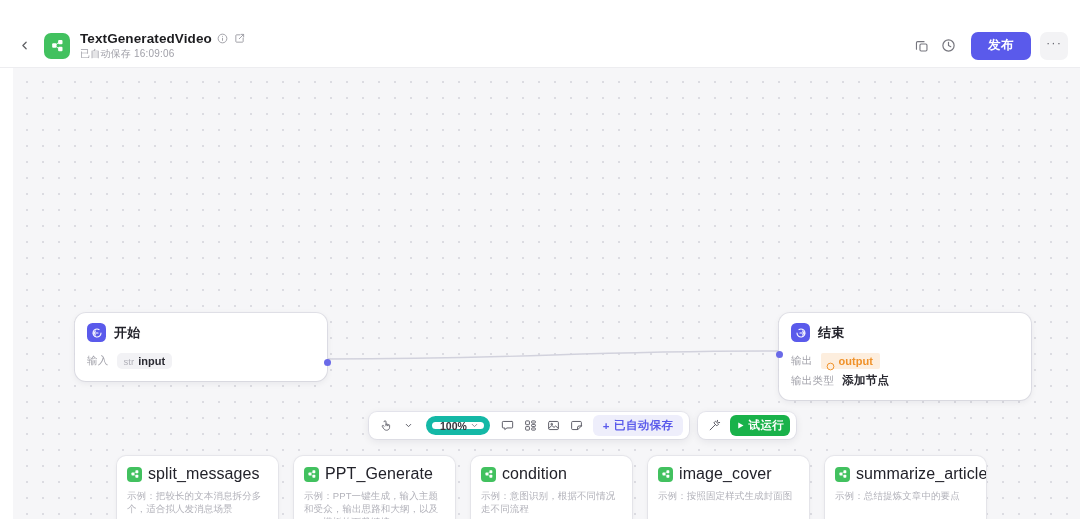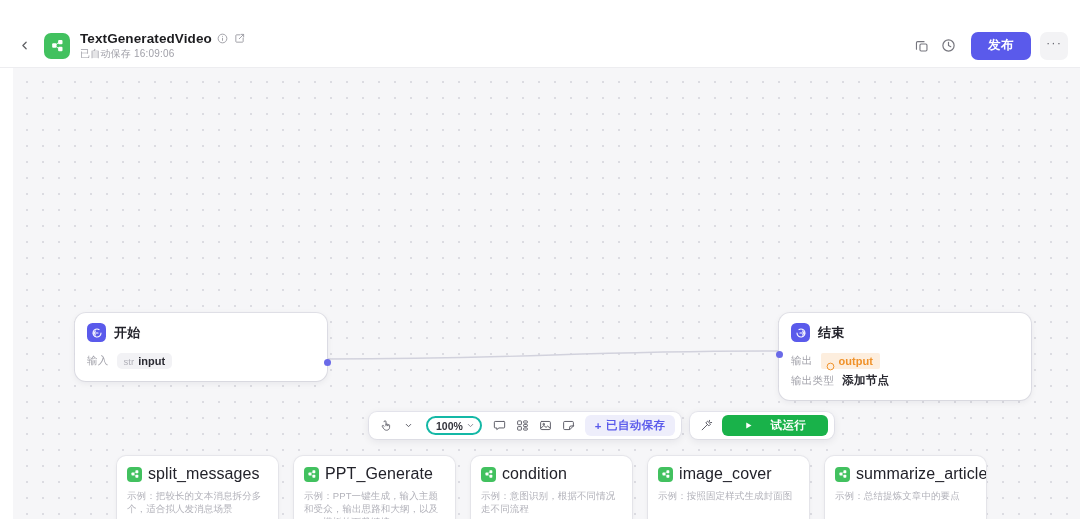--- a/index.html
+++ b/index.html
@@ -121,34 +121,34 @@
     height: 27px; background: #ffffff; border-radius: 8px;
     box-shadow: 0 2px 8px rgba(20,20,40,.09), 0 0 0 1px rgba(232,232,238,.9);
     display: flex; align-items: center; padding: 0 6px; gap: 2px;
   }
   .tb-btn {
     height: 21px; min-width: 21px; border-radius: 5px;
     display: flex; align-items: center; justify-content: center;
     color: #5c5c66; cursor: pointer; padding: 0 2px;
   }
   .zoom-pill {
-    height: 19px; border: 2px solid #14b8a6; border-radius: 10px;
+    height: 19px; border: 6px solid #14b8a6; border-radius: 10px;
     display: flex; align-items: center; gap: 3px; padding: 0 5px 0 8px;
     margin: 0 5px; cursor: pointer;
   }
   .zoom-val { font-size: 10.5px; color: #33333b; font-weight: 600; }
   .add-node-btn {
     height: 21px; background: #eeeefb; border-radius: 6px;
     display: flex; align-items: center; gap: 4px; padding: 0 10px;
     margin-left: 4px; cursor: pointer;
   }
   .add-node-txt { font-size: 11.5px; color: #5a5aeb; font-weight: 700; letter-spacing: .4px; }
   .run-btn {
     height: 21px; background: #19b24a; border-radius: 6px;
-    display: flex; align-items: center; gap: 17px; padding: 0 22px;
+    display: flex; align-items: center; gap: 3px; padding: 0 6px;
     margin-left: 3px; cursor: pointer;
   }
   .run-txt { font-size: 11.5px; color: #ffffff; font-weight: 700; letter-spacing: .4px; }
 
   
   .cards {
     position: absolute; left: 104px; top: 388px;
     display: flex; gap: 16px;
   }
   .card {

